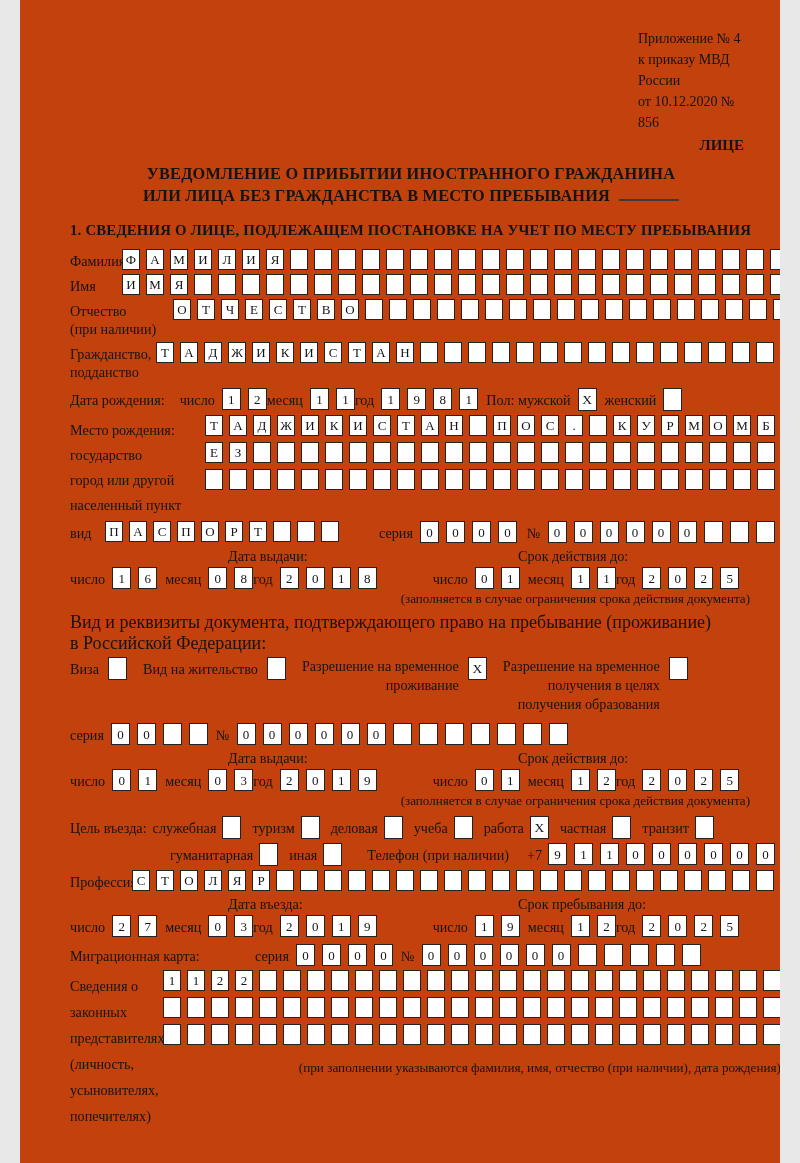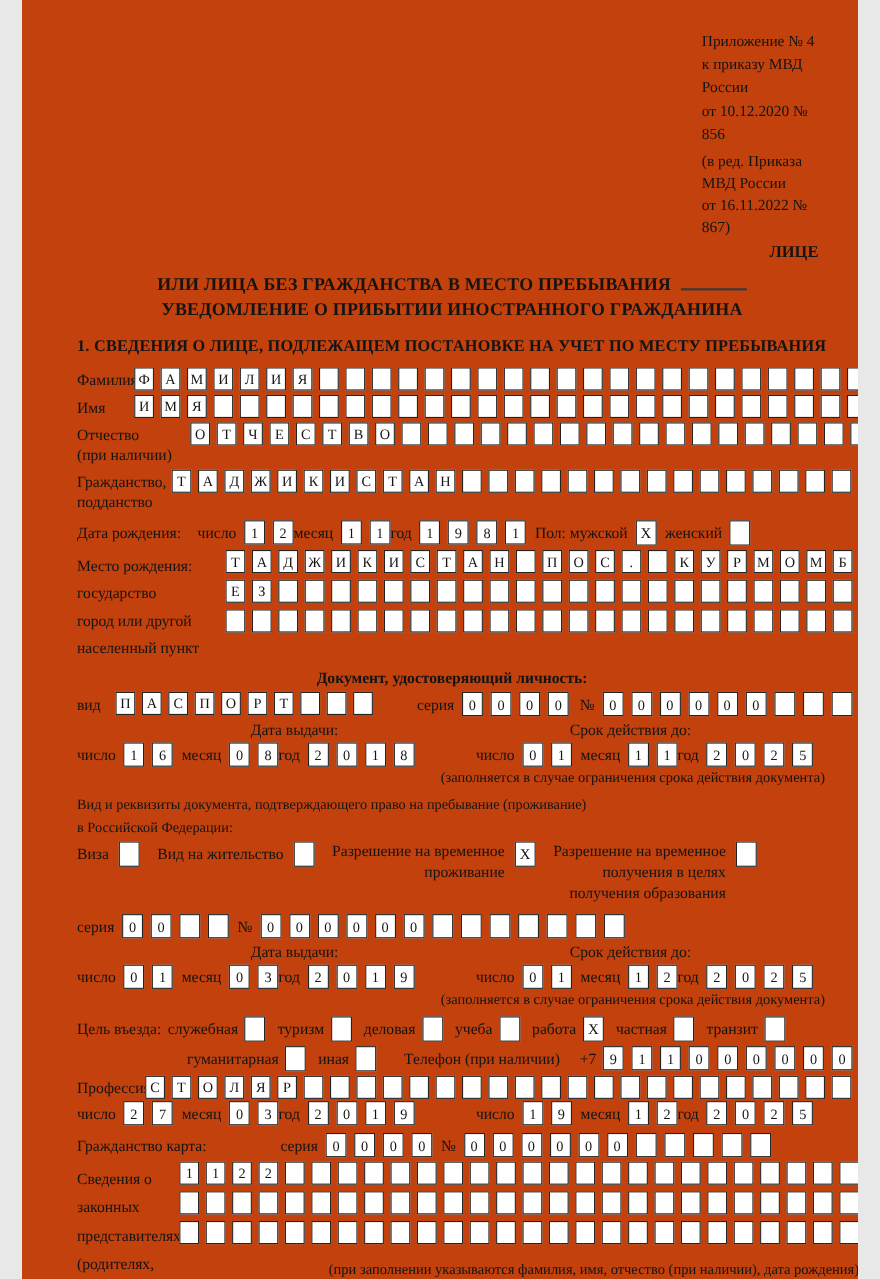--- a/index.html
+++ b/index.html
@@ -39,51 +39,47 @@
   
   .doch { text-align:center; font-weight:bold; font-size:14.2px; margin-top:6px; }
   
   .dhead { position:relative; height:17px; margin-top:5px; font-size:14.2px; }
   .dh1 { position:absolute; left:158px; }
   .dh2 { position:absolute; left:448px; }
   .drow { margin-top:2px; }
   .dategrp { display:flex; align-items:flex-start; flex:none; }
   .dategrp.right { margin-left:56px; }
   .rnote { text-align:right; font-size:13.1px; margin-top:2px; padding-right:2px; }
-  .para { font-size:13px; margin-top:6px; line-height:19px; }
+  .para { font-size:18px; margin-top:6px; line-height:19px; }
   .para.second { margin-top:2px; }
   
   .optrow { margin-top:4px; }
   .opt { display:flex; align-items:flex-start; margin-right:16px; }
   .opt .lab { margin-right:9px; }
   .optlines { text-align:right; font-size:14.2px; line-height:19px; margin-right:9px; flex:none; }
   .pur .lab { margin-right:6px; }
   .pur .cells { margin-right:11px; }
   .indent100 { margin-left:100px; }
   .lnote { font-size:13.2px; margin-top:9px; text-align:right; }
 </style>
 </head>
 <body>
 
 <div class="page">
 
   <div class="hdr">
     <div>Приложение № 4</div>
     <div>к приказу МВД России</div>
     <div>от 10.12.2020 № 856</div>
-    <div class="amend">
-      <div>(в ред. Приказа МВД России</div>
-      <div>от 16.11.2022 № 867)</div>
-    </div>
   </div>
   <div class="forma">ЛИЦЕ</div>
 
   <div class="title">
+    <div>УВЕДОМЛЕНИЕ О ПРИБЫТИИ ИНОСТРАННОГО ГРАЖДАНИНА</div>
     <div><span>ИЛИ ЛИЦА БЕЗ ГРАЖДАНСТВА В МЕСТО ПРЕБЫВАНИЯ</span><span class="blank"></span></div>
-    <div>УВЕДОМЛЕНИЕ О ПРИБЫТИИ ИНОСТРАННОГО ГРАЖДАНИНА</div>
   </div>
 
   <div class="sech">1. СВЕДЕНИЯ О ЛИЦЕ, ПОДЛЕЖАЩЕМ ПОСТАНОВКЕ НА УЧЕТ ПО МЕСТУ ПРЕБЫВАНИЯ</div>
 
   <div class="frow mt10">
     <div class="flabel w52">Фамилия</div>
     <div class="cells">
         <span class="cell">Ф</span>
         <span class="cell">А</span>
         <span class="cell">М</span>
@@ -330,21 +326,20 @@
           <span class="cell"></span>
           <span class="cell"></span>
           <span class="cell"></span>
           <span class="cell"></span>
           <span class="cell"></span>
           <span class="cell"></span>
         </div>
     </div>
   </div>
 
-  <div class="doch">Документ, удостоверяющий личность:</div>
 
   <div class="frow mt3">
     <div class="flabel w35">вид</div>
     <div class="cells">
         <span class="cell">П</span>
         <span class="cell">А</span>
         <span class="cell">С</span>
         <span class="cell">П</span>
         <span class="cell">О</span>
         <span class="cell">Р</span>
@@ -613,20 +608,24 @@
         <span class="cell"></span>
         <span class="cell"></span>
         <span class="cell"></span>
         <span class="cell"></span>
         <span class="cell"></span>
         <span class="cell"></span>
         <span class="cell"></span>
       </div>
   </div>
 
+  <div class="dhead mt7">
+    <span class="dh1">Дата въезда:</span>
+    <span class="dh2">Срок пребывания до:</span>
+  </div>
   <div class="frow drow">
     <div class="dategrp">
       <span class="lab">число</span>
       <span class="cells dg">
           <span class="cell">2</span>
           <span class="cell">7</span>
         </span>
       <span class="lab ml8">месяц</span>
       <span class="cells dg">
           <span class="cell">0</span>
@@ -655,21 +654,21 @@
       <span class="cells dg">
           <span class="cell">2</span>
           <span class="cell">0</span>
           <span class="cell">2</span>
           <span class="cell">5</span>
         </span>
     </div>
   </div>
 
   <div class="frow mt7">
-    <span class="lab w178">Гражданство карта:</span>
+    <span class="lab w178">Миграционная карта:</span>
     <span class="lab">серия</span>
     <span class="cells dg">
         <span class="cell">0</span>
         <span class="cell">0</span>
         <span class="cell">0</span>
         <span class="cell">0</span>
       </span>
     <span class="lab ml8">№</span>
     <span class="cells dg">
         <span class="cell">0</span>
@@ -684,21 +683,21 @@
         <span class="cell"></span>
         <span class="cell"></span>
       </span>
   </div>
 
   <div class="frow mt4">
     <div class="flabel w93">
       <div>Сведения о</div>
       <div>законных</div>
       <div>представителях</div>
-      <div>(родителях,</div>
+      <div>(личность,</div>
       <div>усыновителях,</div>
       <div>попечителях)</div>
     </div>
     <div class="colrows">
       <div class="cells">
           <span class="cell">1</span>
           <span class="cell">1</span>
           <span class="cell">2</span>
           <span class="cell">2</span>
           <span class="cell"></span>

